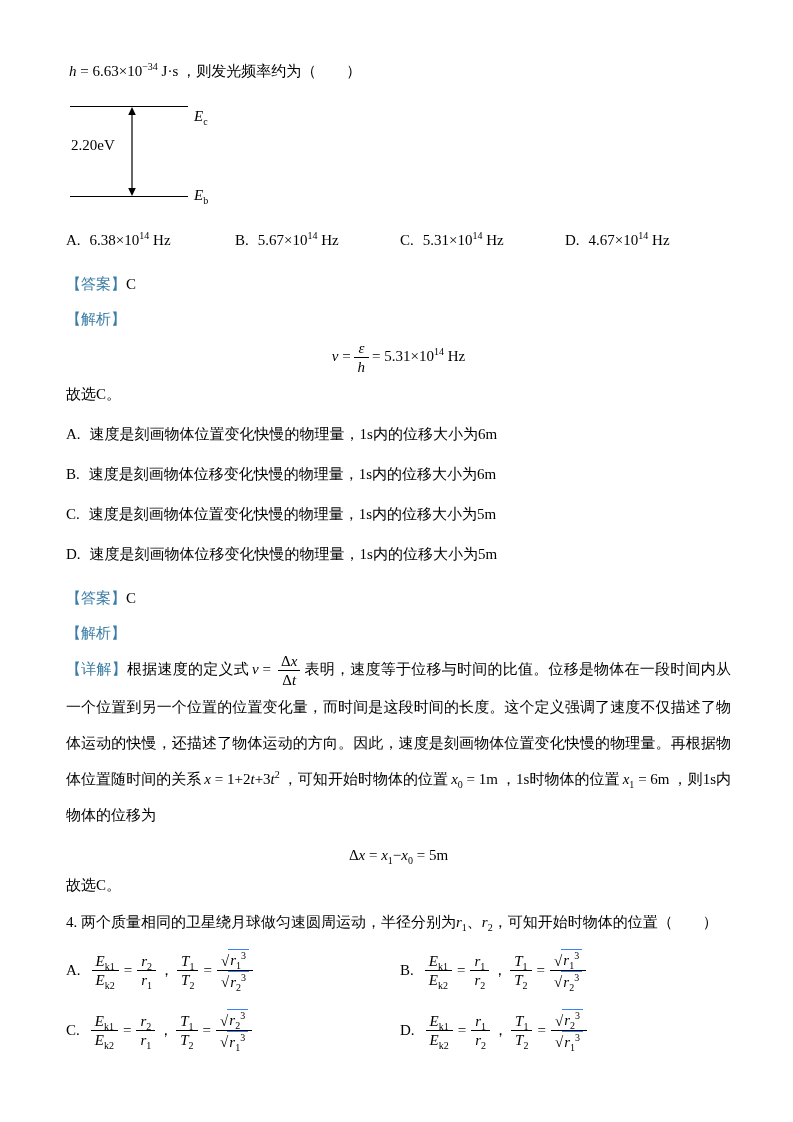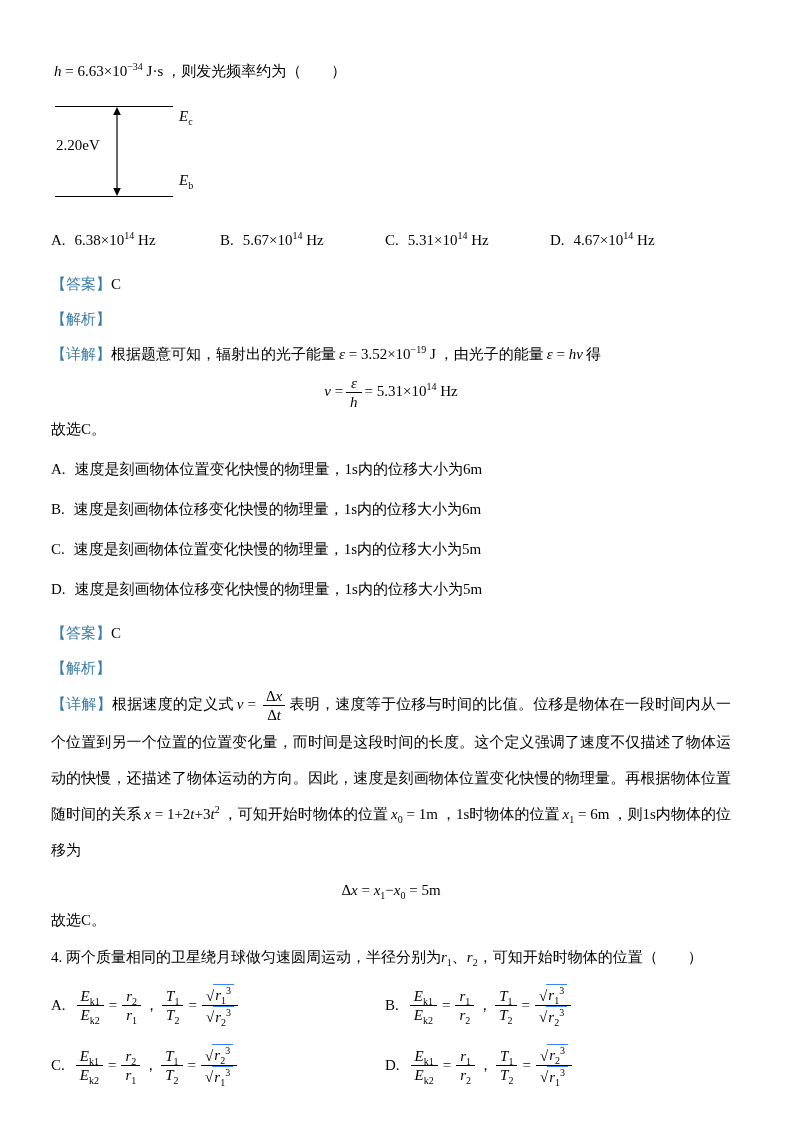--- a/index.html
+++ b/index.html
@@ -1,34 +1,34 @@
 <!DOCTYPE html>
 <html><head>
 <meta charset="utf-8">
 <style>
   html,body{margin:0;padding:0}
   body{width:793px;height:1122px;background:#ffffff;color:#000;
        font-family:"Liberation Serif","DejaVu Serif",serif;font-size:15px}
-  .page{position:relative;width:793px;height:1122px;padding:60px 62px 10px 51px;
+  .page{position:relative;width:793px;height:1122px;padding:60px 62px 10px 66px;
         box-sizing:border-box;overflow:hidden;background:#fff}
   p{margin:0}
   i{font-style:italic}
   sup,sub{font-size:10px;line-height:0}
   .blue{color:#3a7ca5}
   .m{margin:0 3px;white-space:nowrap}
   .stem{line-height:22px}
 
   
   .diagram{position:relative;width:280px;height:118px;margin:14px 0 0 2px}
   .level{position:absolute;left:2px;width:118px;height:0;border-top:1.4px solid #000}
   .level.top{top:10px}
   .level.bot{top:100px}
   .lvl-label{position:absolute;left:126px}
   .lvl-label.top{top:12px}
-  .lvl-label.bot{top:76px}
+  .lvl-label.bot{top:91px}
   .gap-arrow{position:absolute;left:58px;top:11px}
   .gap-label{position:absolute;left:3px;top:41px}
 
   .q2-options{display:grid;grid-template-columns:169px 165px 165px 1fr;margin-top:16px;line-height:20px}
   .opt-label{margin-right:9px}
 
   .ansline{margin-top:24px;line-height:20px}
   .subline{margin-top:15px;line-height:20px}
 
   .frac{display:inline-flex;flex-direction:column;align-items:center;
@@ -75,21 +75,20 @@
 
   <div class="q2-options">
     <span><span class="opt-label">A.</span><span>6.38×10<sup>14</sup> Hz</span></span>
     <span><span class="opt-label">B.</span><span>5.67×10<sup>14</sup> Hz</span></span>
     <span><span class="opt-label">C.</span><span>5.31×10<sup>14</sup> Hz</span></span>
     <span><span class="opt-label">D.</span><span>4.67×10<sup>14</sup> Hz</span></span>
   </div>
 
   <p class="ansline"><span class="blue">【答案】</span><span>C</span></p>
   <p class="subline"><span class="blue">【解析】</span></p>
-  <p class="subline"><span class="blue">【详解】</span><span>根据题意可知，辐射出的光子能量</span><span class="m"><i>ε</i> = 3.52×10<sup>−19</sup> J</span><span>，由光子的能量</span><span class="m"><i>ε</i> = <i>hν</i></span><span>得</span></p>
 
   <div class="centered"><span><i>ν</i> =</span><span class="frac">
         <span class="num"><i>ε</i></span>
         <span class="den"><i>h</i></span>
       </span><span>= 5.31×10<sup>14</sup> Hz</span></div>
 
   <p class="conclusion">故选C。</p>
 
 
   <p class="q3-option"><span class="opt-label">A.</span><span>速度是刻画物体位置变化快慢的物理量，1s内的位移大小为6m</span></p>

